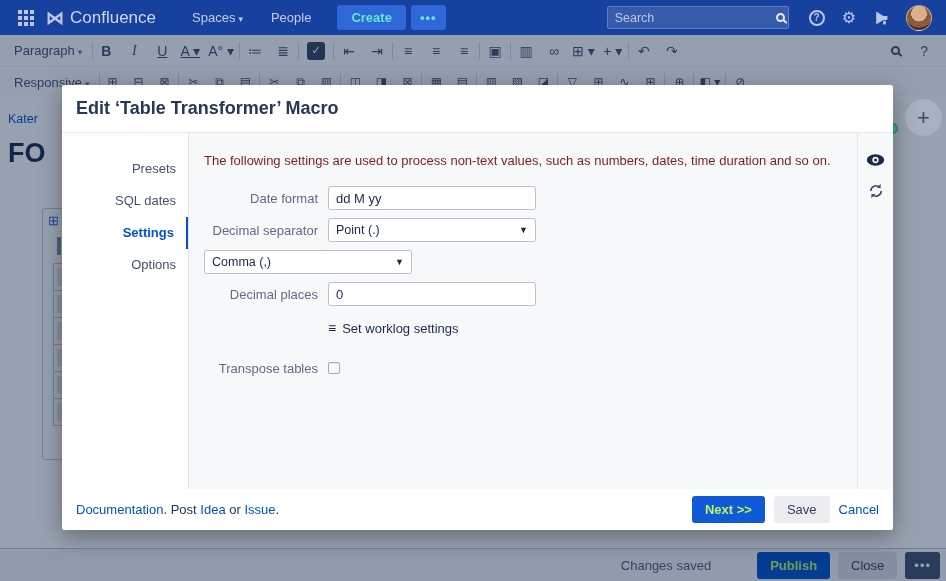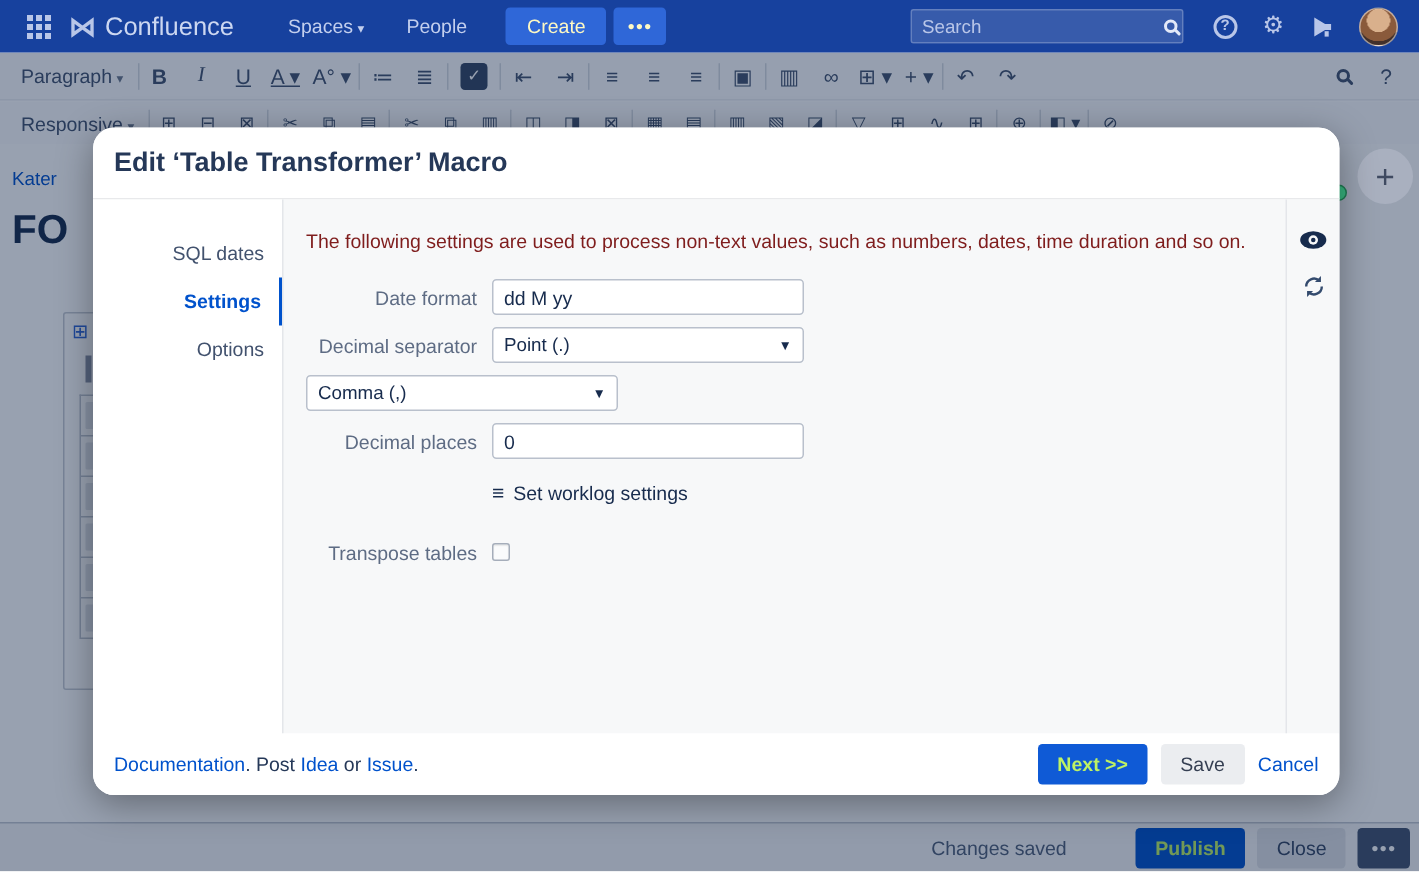--- a/index.html
+++ b/index.html
@@ -9,21 +9,21 @@
 
   
   .navbar { position:absolute; top:0; left:0; width:946px; height:35px;
     background:#17419e; display:flex; align-items:center; z-index:20; padding:0 10px; }
   .nav-grid { width:16px; height:16px; margin:0 12px 0 8px; cursor:pointer; }
   .nav-logo { display:flex; align-items:center; gap:6px; color:#ccd7f1; font-size:17px;
     font-weight:500; margin-right:22px; cursor:pointer; }
   .nav-logo .mark { font-size:18px; font-weight:700; color:#b9c6e8; }
   .nav-item { color:#c3cfee; font-size:13px; margin:0 14px; cursor:pointer; white-space:nowrap; }
   .nav-caret { font-size:9px; margin-left:3px; }
-  .nav-btn { background:#2f67d8; color:#fef9c3; font-size:13px; font-weight:400;
+  .nav-btn { background:#2f67d8; color:#5eead4; font-size:13px; font-weight:700;
     border:none; border-radius:3px; padding:5px 14px; margin-left:12px; cursor:pointer; }
   .nav-btn.more { padding:5px 9px; margin-left:5px; letter-spacing:1px; }
   .nav-search { margin-left:auto; width:182px; height:23px; background:rgba(255,255,255,.14);
     border:1px solid rgba(255,255,255,.22); border-radius:2px; display:flex; align-items:center;
     padding:0 7px; }
   .nav-search input { flex:1; background:transparent; border:none; outline:none;
     color:#dbe3f6; font-size:12.5px; font-family:inherit; }
   .nav-search input::placeholder { color:#b9c6e8; }
   .mag { width:9px; height:9px; border:2px solid #e3e9f8; border-radius:50%; position:relative; flex:none; }
   .mag::after { content:''; position:absolute; width:2px; height:5px; background:#e3e9f8;
@@ -90,21 +90,21 @@
 
   
   .plus-circle { position:absolute; top:99px; left:905px; width:37px; height:37px;
     border-radius:50%; background:#a9b0bf; color:#3f4a61; font-size:22px; display:flex;
     align-items:center; justify-content:center; z-index:6; cursor:pointer; }
   .green-dot { position:absolute; top:123px; left:887px; width:11px; height:11px;
     border-radius:50%; background:#36b37e; border:1px solid #1f7a52; z-index:6; }
 
   
   .dialog { position:absolute; top:85px; left:62px; width:831px; height:445px; z-index:10;
-    background:#fff; border-radius:14px; box-shadow:0 6px 24px rgba(0,0,0,.35);
+    background:#fff; border-radius:3px; box-shadow:0 6px 24px rgba(0,0,0,.35);
     display:flex; flex-direction:column; overflow:hidden; }
   .dlg-header { height:48px; flex:none; display:flex; align-items:center; padding-left:14px;
     border-bottom:1px solid #e8e9eb; background:#fff; }
   .dlg-title { font-size:18px; font-weight:600; color:#253858; }
   .dlg-body { flex:1; display:flex; min-height:0; }
   .dlg-sidebar { width:126px; flex:none; background:#fff; padding-top:20px; }
   .dtab { height:32px; line-height:32px; text-align:right; padding-right:12px;
     font-size:13px; color:#42526e; cursor:pointer; }
   .dtab.active { color:#0052cc; font-weight:700; border-right:2px solid #0052cc; }
   .dlg-content { flex:1; background:#f7f8f9; border-left:1px solid #e4e6ea;
@@ -395,20 +395,21 @@
   <div class="overlay" data-name="modal-dim-overlay"></div>
   <div class="plus-circle" data-name="inline-add-button">+</div>
   <div class="green-dot" data-name="status-green-dot"></div>
 
   <div class="dialog" data-name="edit-macro-dialog">
     <div class="dlg-header" data-name="dialog-header">
       <span class="dlg-title" data-name="dialog-title">Edit ‘Table Transformer’ Macro</span>
     </div>
     <div class="dlg-body" data-name="dialog-body">
       <div class="dlg-sidebar" data-name="dialog-sidebar">
+          <div class="dtab" data-name="dialog-tab-presets"><span>Presets</span></div>
           <div class="dtab" data-name="dialog-tab-sql-query"><span>SQL dates</span></div>
           <div class="dtab active" data-name="dialog-tab-settings"><span>Settings</span></div>
           <div class="dtab" data-name="dialog-tab-options"><span>Options</span></div>
         </div>
       <div class="dlg-content" data-name="dialog-content">
         <div class="dlg-desc" data-name="settings-description">The following settings are used to process non-text values, such as numbers, dates, time duration and so on.</div>
 
         <div class="frow" data-name="date-format-row">
           <span class="flabel" data-name="date-format-label">Date format</span>
           <input class="ffield" data-name="date-format-input" value="dd M yy" style="">

